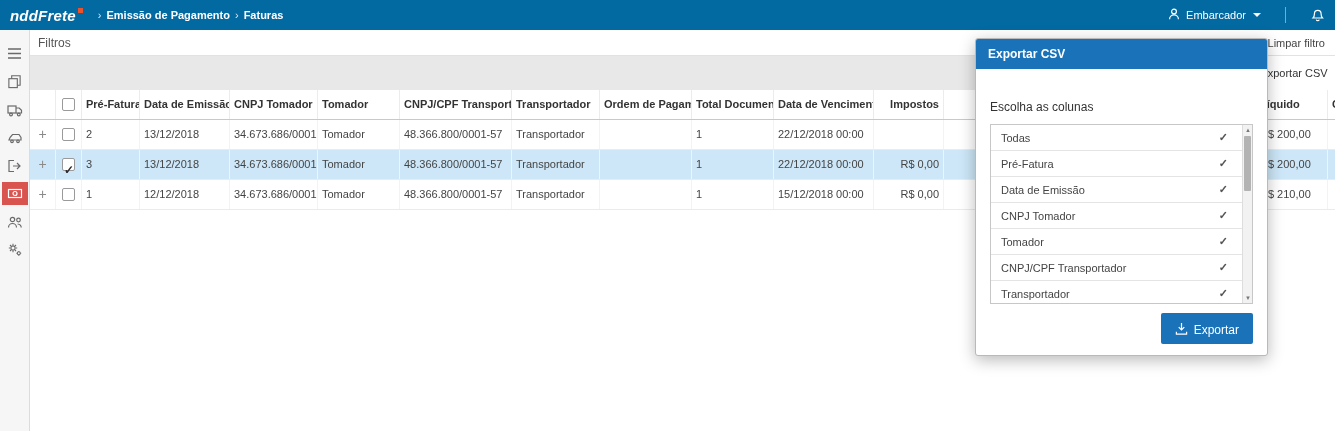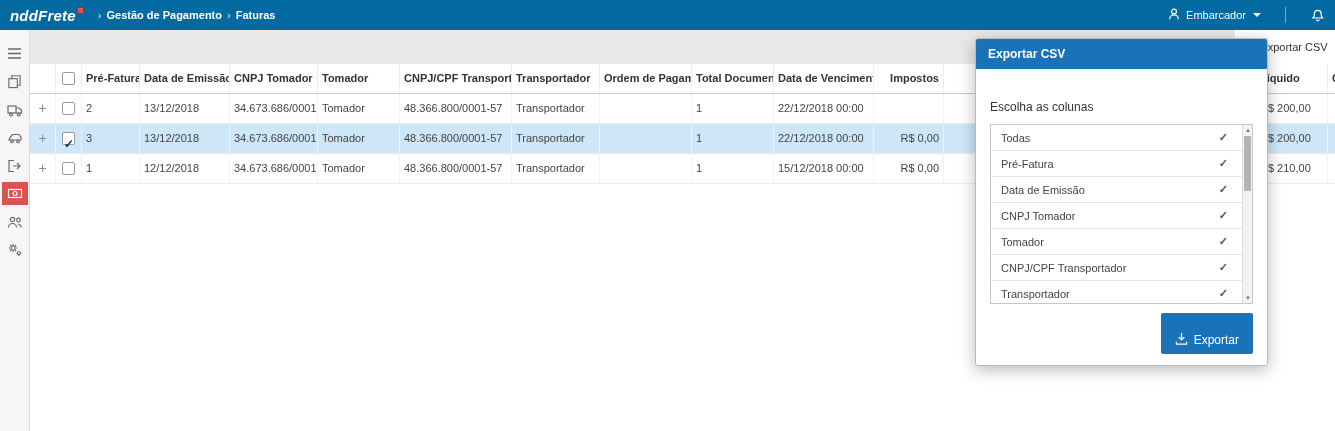--- a/index.html
+++ b/index.html
@@ -50,31 +50,31 @@
   .modal-sub { font-size:12px; color:#333; margin:21px 0 10px 0; }
   .optlist { border:1px solid #c7c7c7; height:180px; overflow:hidden; position:relative; }
   .opts { margin-right:10px; }
   .opt { height:26px; display:flex; align-items:center; justify-content:space-between; padding:0 14px 0 10px; border-bottom:1px solid #e4e4e4; font-size:11px; color:#444; }
   .opt-check { color:#555; font-weight:bold; font-size:11px; }
   .vscroll { position:absolute; top:0; right:0; bottom:0; width:10px; background:#f2f2f2; border-left:1px solid #ddd; }
   .vscroll .arr { position:absolute; left:0; width:10px; text-align:center; font-size:6px; color:#777; line-height:8px; }
   .vscroll .arr.up { top:1px; } .vscroll .arr.dn { bottom:1px; }
   .vthumb { position:absolute; top:11px; left:1px; width:7px; height:55px; background:#b3b3b3; border-radius:1px; }
   .modal-f { padding:9px 14px 11px; display:flex; justify-content:flex-end; }
-  .btn-primary { background:#1a72b9; color:#fff; border:none; border-radius:2px; font-size:12px; font-family:inherit; padding:19px 14px 6px; display:flex; align-items:center; gap:6px; cursor:pointer; }
+  .btn-primary { background:#1a72b9; color:#fff; border:none; border-radius:2px; font-size:12px; font-family:inherit; padding:9px 14px 6px; display:flex; align-items:center; gap:6px; cursor:pointer; }
 </style>
 </head>
 <body>
 
 <div class="topbar">
   <span class="logo">nddFrete</span>
   <span class="logo-mark" style="position:absolute;left:78px;top:8px;"></span>
   <span class="breadcrumb" id="breadcrumb">
       <span class="crumb-sep">›</span>
-      <span class="crumb">Gestão de Pagamento</span>
+      <span class="crumb">Emissão de Pagamento</span>
       <span class="crumb-sep">›</span>
       <span class="crumb">Faturas</span>
     </span>
   <span class="topbar-right">
     <span class="user">
       <span>
         <svg width="14" height="14" viewBox="0 0 14 14" fill="none" stroke="#fff" stroke-width="1.2">
             <circle cx="7" cy="4.5" r="2.4"></circle>
             <path d="M2.6 12.2c0-2.4 2-4.3 4.4-4.3s4.4 1.9 4.4 4.3"></path>
           </svg>
@@ -159,20 +159,32 @@
           <circle cx="6" cy="6" r="2.1"></circle>
           <path d="M6 1.8v1.4M6 8.8v1.4M1.8 6h1.4M8.8 6h1.4M3 3l1 1M8 8l1 1M9 3L8 4M4 8L3 9"></path>
           <circle cx="11.8" cy="11.3" r="1.5"></circle>
           <path d="M11.8 8.9v.9M11.8 12.8v.9M9.4 11.3h.9M13.3 11.3h.9"></path>
         </svg>
       </span>
     </div>
 </div>
 
 <div class="main">
+  <div class="filters-bar">
+    <span>Filtros</span>
+    <span class="clear-filter">
+      <span>
+        <svg width="13" height="12" viewBox="0 0 13 12" fill="none" stroke="#555" stroke-width="1.1">
+            <path d="M1.5 9.5l5.5-5.5 3.5 3.5L7 11H4z"></path>
+            <path d="M2 11h10"></path>
+          </svg>
+      </span>
+      <span>Limpar filtro</span>
+    </span>
+  </div>
 
 
   <div class="toolbar">
     <div class="toolbar-band"></div>
     <div class="toolbar-export">
       <span>
         <svg width="13" height="13" viewBox="0 0 14 14" fill="none" stroke="#333" stroke-width="1.3">
             <path d="M7 1v7M4 5.5L7 8.5l3-3"></path>
             <path d="M1.5 10.5V13h11v-2.5"></path>
           </svg>

